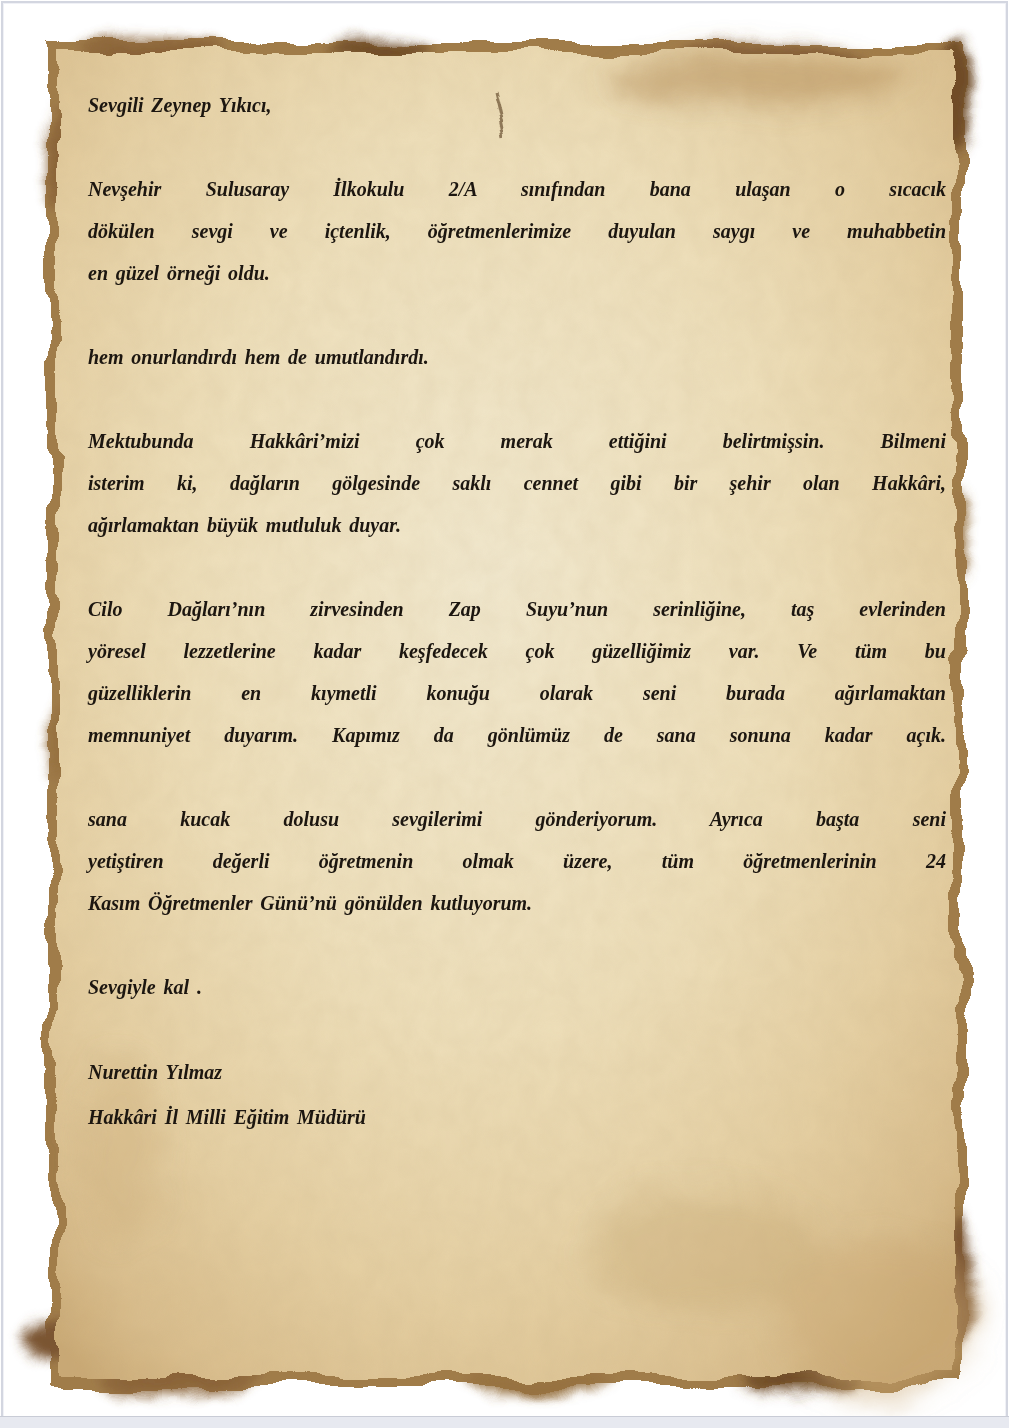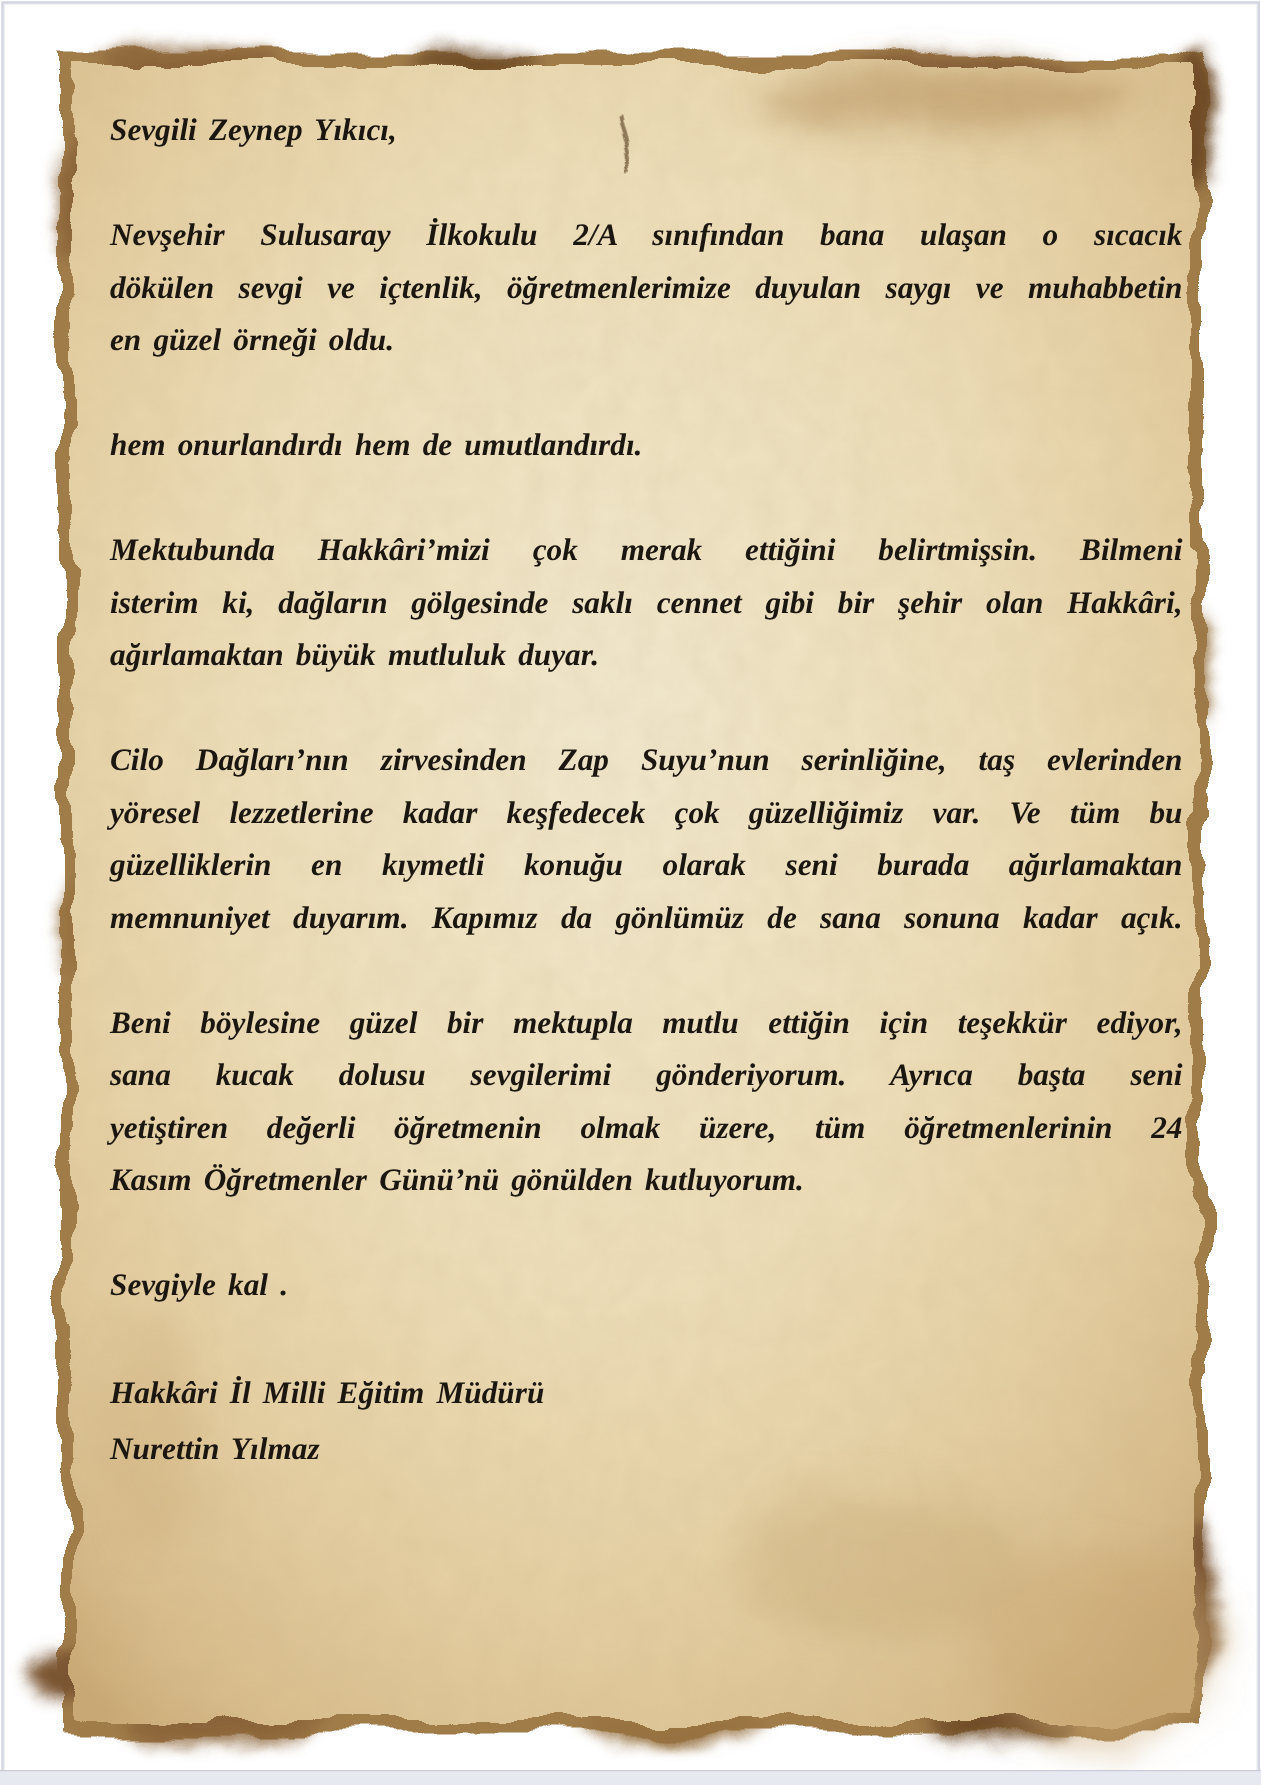--- a/index.html
+++ b/index.html
@@ -37,21 +37,21 @@
   }
   .letter-body {
     position: absolute;
     left: 88px;
     top: 84px;
     width: 858px;
     z-index: 2;
     color: #1c1610;
     font-style: italic;
     font-weight: 700;
-    font-size: 25px;
+    font-size: 20px;
   }
   .line {
     line-height: 42px;
     text-align: justify;
     text-align-last: justify;
     word-spacing: 0;
     white-space: normal;
   }
   .align-left {
     text-align: left;
@@ -149,27 +149,26 @@
     </div>
 
     <div class="block">
       <div class="line">Cilo Dağları’nın zirvesinden Zap Suyu’nun serinliğine, taş evlerinden</div>
       <div class="line">yöresel lezzetlerine kadar keşfedecek çok güzelliğimiz var. Ve tüm bu</div>
       <div class="line">güzelliklerin en kıymetli konuğu olarak seni burada ağırlamaktan</div>
       <div class="line">memnuniyet duyarım. Kapımız da gönlümüz de sana sonuna kadar açık.</div>
     </div>
 
     <div class="block">
-      <div class="line">Beni böylesine güzel bir mektupla mutlu ettiğin için teşekkür ediyor,</div>
       <div class="line">sana kucak dolusu sevgilerimi gönderiyorum. Ayrıca başta seni</div>
       <div class="line">yetiştiren değerli öğretmenin olmak üzere, tüm öğretmenlerinin 24</div>
       <div class="line align-left">Kasım Öğretmenler Günü’nü gönülden kutluyorum.</div>
     </div>
 
     <div class="block line align-left">Sevgiyle kal .</div>
 
     <div class="block">
+      <div class="line sig-line align-left">Nurettin Yılmaz</div>
       <div class="line sig-line align-left">Hakkâri İl Milli Eğitim Müdürü</div>
-      <div class="line sig-line align-left">Nurettin Yılmaz</div>
     </div>
 
   </div>
 </div>
 
 </body></html>

